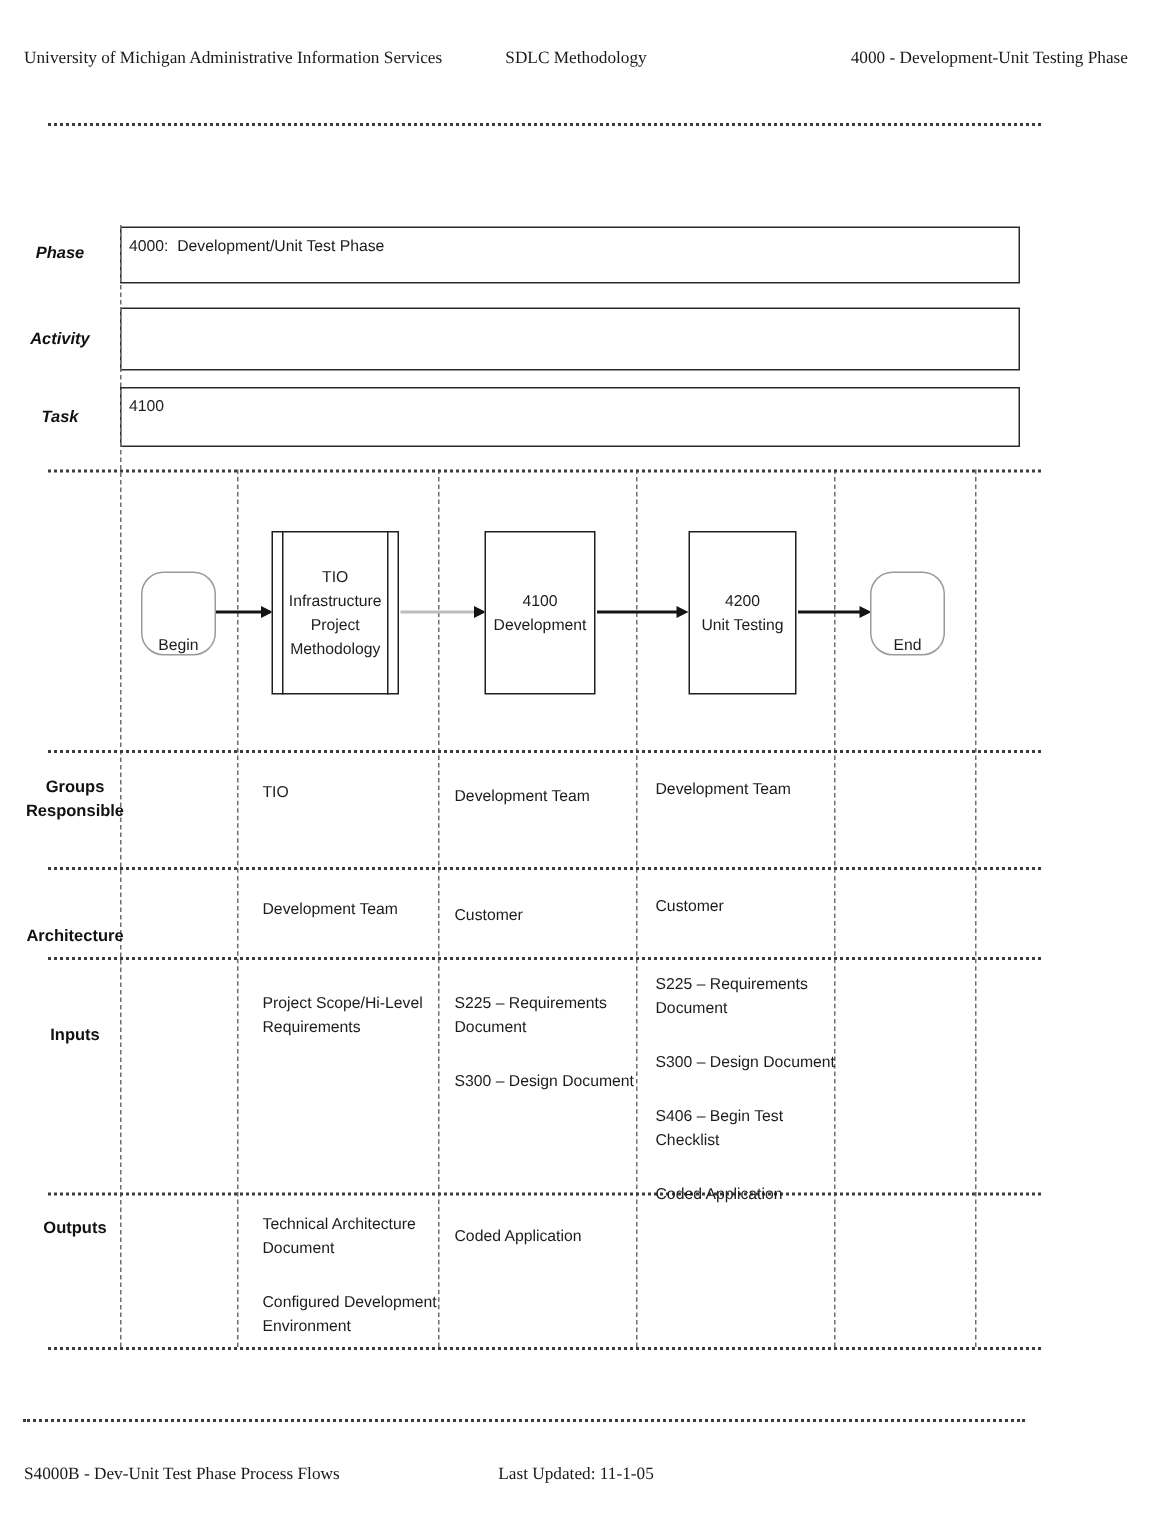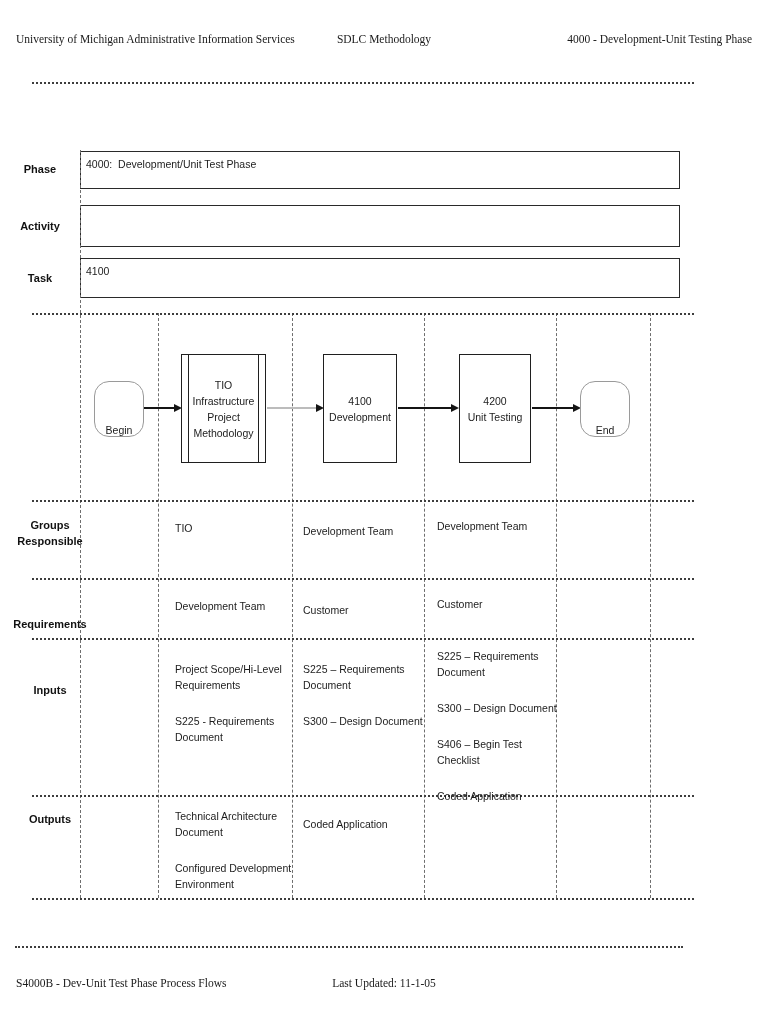--- a/index.html
+++ b/index.html
@@ -34,21 +34,21 @@
   .v3 { left: 424px; top: 313px; height: 585px; }
   .v4 { left: 556px; top: 313px; height: 585px; }
   .v5 { left: 650px; top: 313px; height: 585px; }
 
   
   .doc-title { position: absolute; left: 0; width: 700px; top: 106px; text-align: center;
                font-weight: bold; font-size: 11.5px; color: #111; }
 
   
   .form-label { position: absolute; left: 6px; width: 68px; text-align: center;
-                font-weight: bold; font-size: 11px; color: #111; }
+                font-weight: bold; font-size: 11px; color: #111; font-style: italic; }
   .lbl-phase    { top: 163px; }
   .lbl-activity { top: 220px; }
   .lbl-task     { top: 272px; }
   .form-box { position: absolute; left: 80px; width: 600px; border: 1.5px solid #2a2a2a; background: #fff; }
   .box-phase    { top: 151px; height: 38px; }
   .box-activity { top: 205px; height: 42px; }
   .box-task     { top: 258px; height: 40px; }
   .form-value { position: absolute; left: 5px; top: 6px; font-size: 10.5px; white-space: pre; color: #1c1c1c; }
 
   
@@ -161,21 +161,21 @@
   <div class="proc shape-unit">
     <span class="cap">4200
 Unit Testing</span>
   </div>
   <div class="terminator shape-end">
     <span>End</span>
   </div>
 
   <div class="row-label rl-groups">Groups
 Responsible</div>
-  <div class="row-label rl-contributors">Requirements</div>
+  <div class="row-label rl-contributors">Architecture</div>
   <div class="row-label rl-inputs">Inputs</div>
   <div class="row-label rl-outputs">Outputs</div>
 
   <div class="cell col-b groups-b">
       <p>TIO</p>
     </div>
   <div class="cell col-c groups-c">
       <p>Development Team</p>
     </div>
   <div class="cell col-d groups-d">
@@ -187,21 +187,20 @@
     </div>
   <div class="cell col-c contrib-c">
       <p>Customer</p>
     </div>
   <div class="cell col-d contrib-d">
       <p>Customer</p>
     </div>
 
   <div class="cell col-b inputs-b">
       <p>Project Scope/Hi-Level Requirements</p>
-      <p>S225 - Requirements Document</p>
     </div>
   <div class="cell col-c inputs-c">
       <p>S225 – Requirements Document</p>
       <p>S300 – Design Document</p>
     </div>
   <div class="cell col-d inputs-d">
       <p>S225 – Requirements Document</p>
       <p>S300 – Design Document</p>
       <p>S406 – Begin Test Checklist</p>
       <p>Coded Application</p>

